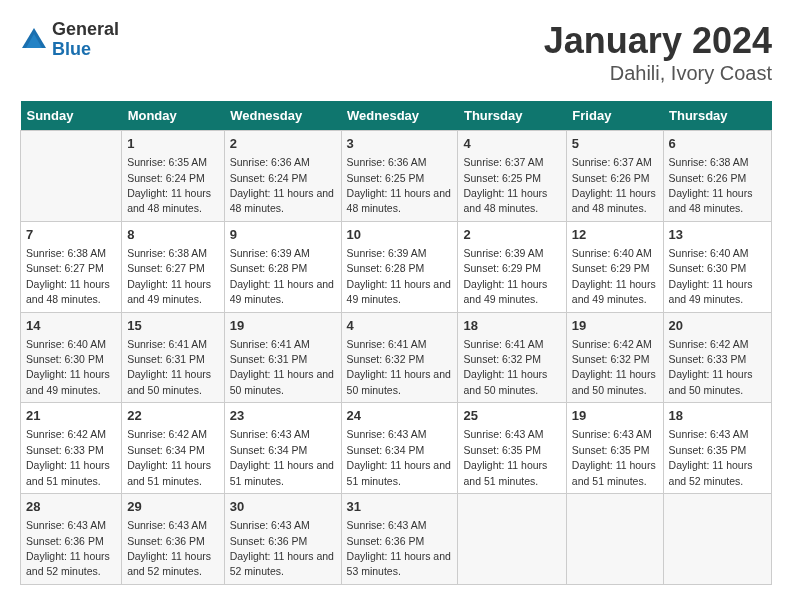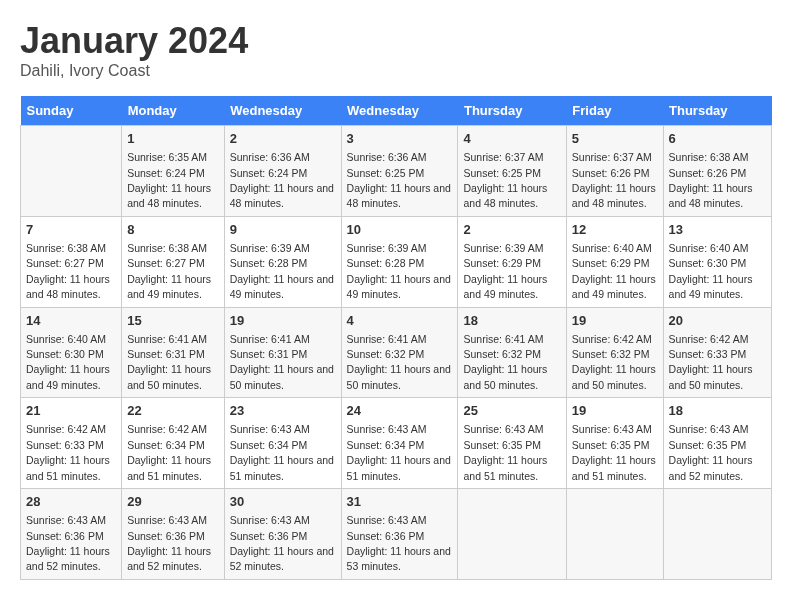--- a/index.html
+++ b/index.html
@@ -34,37 +34,38 @@
       font-size: 18px;
       font-weight: bold;
       color: #1a6faf;
     }
     .logo-icon {
       width: 28px;
       height: 28px;
       margin-right: 4px;
     }
     .title-block {
+      text-align: right;
     }
     .month-title {
       font-size: 36px;
       font-weight: bold;
       color: #333;
     }
     .location {
-      font-size: 16px;
+      font-size: 20px;
       color: #555;
     }
     table {
       width: 100%;
       border-collapse: collapse;
       font-size: 11px;
     }
     thead tr th {
-      background-color: #3b82f6;
+      background-color: #0f766e;
       color: #fff;
       padding: 7px 6px;
       text-align: left;
       font-size: 13px;
       font-weight: bold;
     }
     tbody tr td {
       border: 1px solid #ccc;
       vertical-align: top;
       padding: 4px 5px;
@@ -90,20 +91,30 @@
       background-color: #f7f7f7;
     }
     tbody tr:nth-child(even) td {
       background-color: #fff;
     }
   </style>
 </head>
 <body>
 
 <div class="header">
+  <div class="logo">
+    <svg class="logo-icon" viewBox="0 0 28 28" xmlns="http://www.w3.org/2000/svg">
+      <polygon points="14,2 26,22 2,22" fill="#1a6faf"></polygon>
+      <polygon points="14,8 22,22 6,22" fill="#2a8fd4" opacity="0.6"></polygon>
+    </svg>
+    <div class="logo-text">
+      <span class="logo-general">General</span>
+      <span class="logo-blue">Blue</span>
+    </div>
+  </div>
   <div class="title-block">
     <div class="month-title">January 2024</div>
     <div class="location">Dahili, Ivory Coast</div>
   </div>
 </div>
 
 <table>
   <thead>
     <tr>
     <th>Sunday</th>

